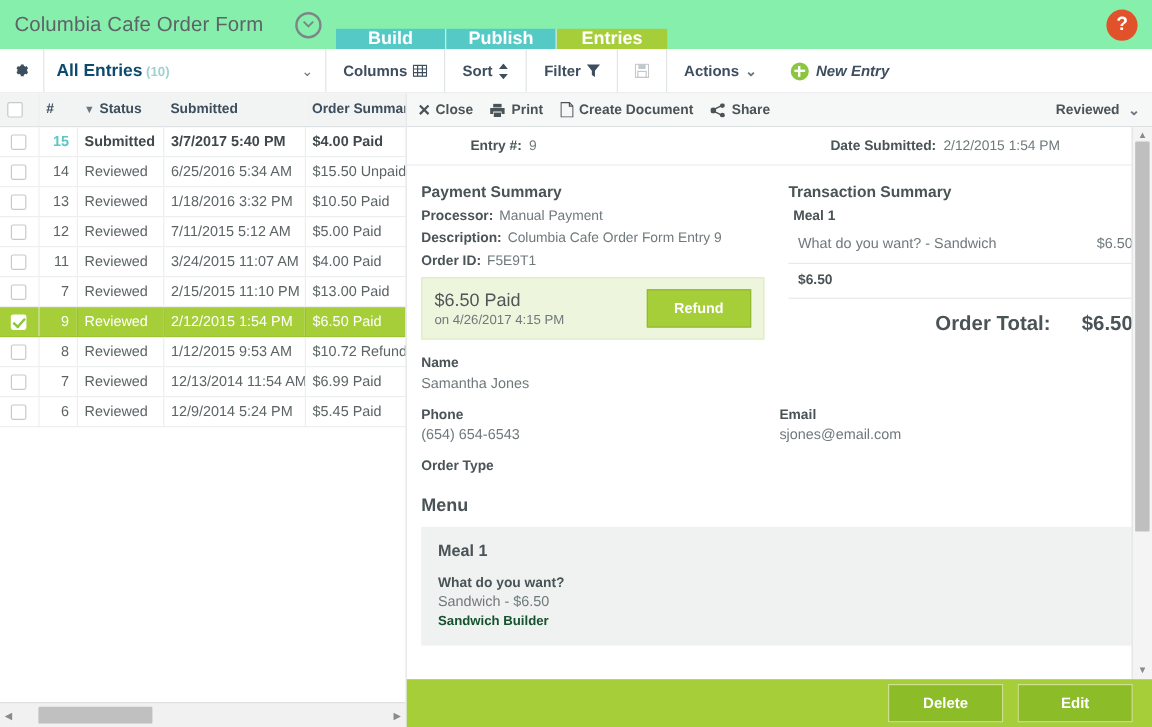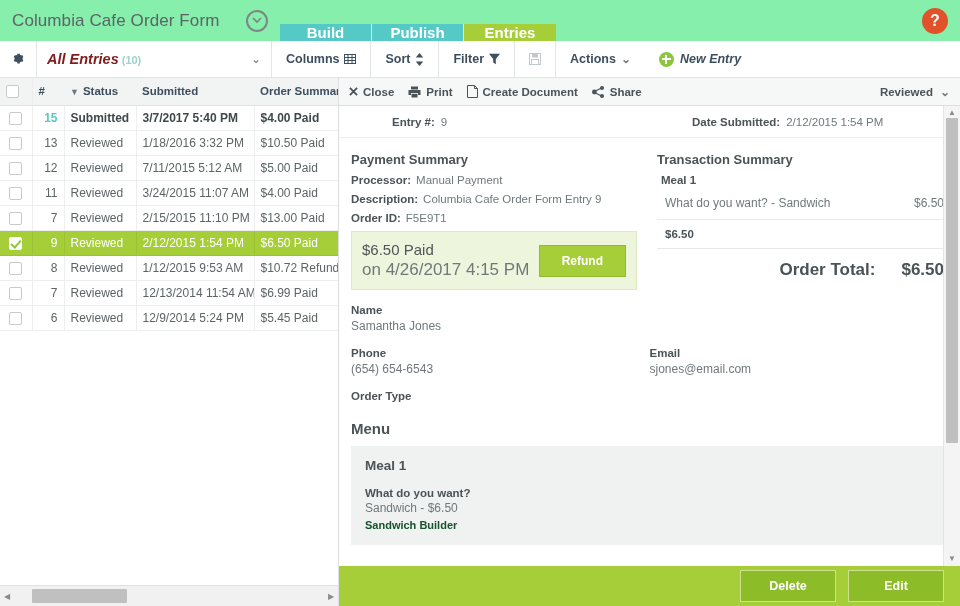--- a/index.html
+++ b/index.html
@@ -55,21 +55,21 @@
   }
   .gear-cell {
     width: 36px; display: flex; align-items: center; justify-content: center;
     cursor: pointer; color: #3d4e5e;
   }
   .allentries-cell {
     flex: 0 0 236px; display: flex; align-items: center;
     border-left: 1px solid #e2e5e6; border-right: 1px solid #e2e5e6;
     padding: 0 10px; cursor: pointer; justify-content: space-between;
   }
-  .allentries-label { font-size: 14.5px; font-weight: bold; color: #7f1d1d; font-style: italic; }
+  .allentries-label { font-size: 14.5px; font-weight: bold; color: #0c4a6e; }
   .allentries-count { font-size: 11px; color: #9fd2cf; font-weight: bold; margin-left: 3px; }
   .vcaret { color: #6b7780; font-size: 12px; }
   .tool-cell {
     display: flex; align-items: center; justify-content: center; gap: 5px;
     padding: 0 14px; font-size: 12.5px; font-weight: bold; color: #3d4e5e;
     border-right: 1px solid #e2e5e6; cursor: pointer; white-space: nowrap;
   }
   .tool-cell.nb { border-right: none; }
   .tool-cell.disabled { color: #c2c8cb; cursor: default; }
   .newentry {
@@ -179,21 +179,21 @@
   .sec-head { font-size: 13px; font-weight: bold; color: #4a5356; margin-bottom: 7px; }
   .kv { font-size: 11.5px; margin-bottom: 7px; }
   .kv b { color: #4a5356; }
   .kv span { color: #6f797c; margin-left: 5px; }
 
   .paid-box {
     margin-top: 6px; background: #edf5dc; border: 1px solid #dfeac4;
     padding: 9px 10px; display: flex; align-items: center; justify-content: space-between;
   }
   .paid-amt { font-size: 15px; color: #4f5659; }
-  .paid-when { font-size: 17px; color: #6f797c; margin-top: 2px; }
+  .paid-when { font-size: 11px; color: #6f797c; margin-top: 2px; }
   .refund-btn {
     background: #a6ce39; color: #fff; font-size: 12px; font-weight: bold;
     border: 1px solid #94b933; padding: 8px 22px; cursor: pointer;
   }
 
   .tx-meal { font-size: 11.5px; font-weight: bold; color: #4a5356; margin: 0 0 10px 4px; }
   .tx-line {
     display: flex; justify-content: space-between; font-size: 12px; color: #6f797c;
     padding: 0 4px 9px 8px; border-bottom: 1px solid #e6e9ea;
   }
@@ -348,20 +348,27 @@
       <tbody id="entries-body">
           <tr class="first-row">
             <td class="c-chk"><span class="chkbox"></span></td>
             <td class="c-num">15</td>
             <td>Submitted</td>
             <td>3/7/2017 5:40 PM</td>
             <td>$4.00 Paid</td>
           </tr>
           <tr>
             <td class="c-chk"><span class="chkbox"></span></td>
+            <td class="c-num">14</td>
+            <td>Reviewed</td>
+            <td>6/25/2016 5:34 AM</td>
+            <td>$15.50 Unpaid</td>
+          </tr>
+          <tr>
+            <td class="c-chk"><span class="chkbox"></span></td>
             <td class="c-num">13</td>
             <td>Reviewed</td>
             <td>1/18/2016 3:32 PM</td>
             <td>$10.50 Paid</td>
           </tr>
           <tr>
             <td class="c-chk"><span class="chkbox"></span></td>
             <td class="c-num">12</td>
             <td>Reviewed</td>
             <td>7/11/2015 5:12 AM</td>

